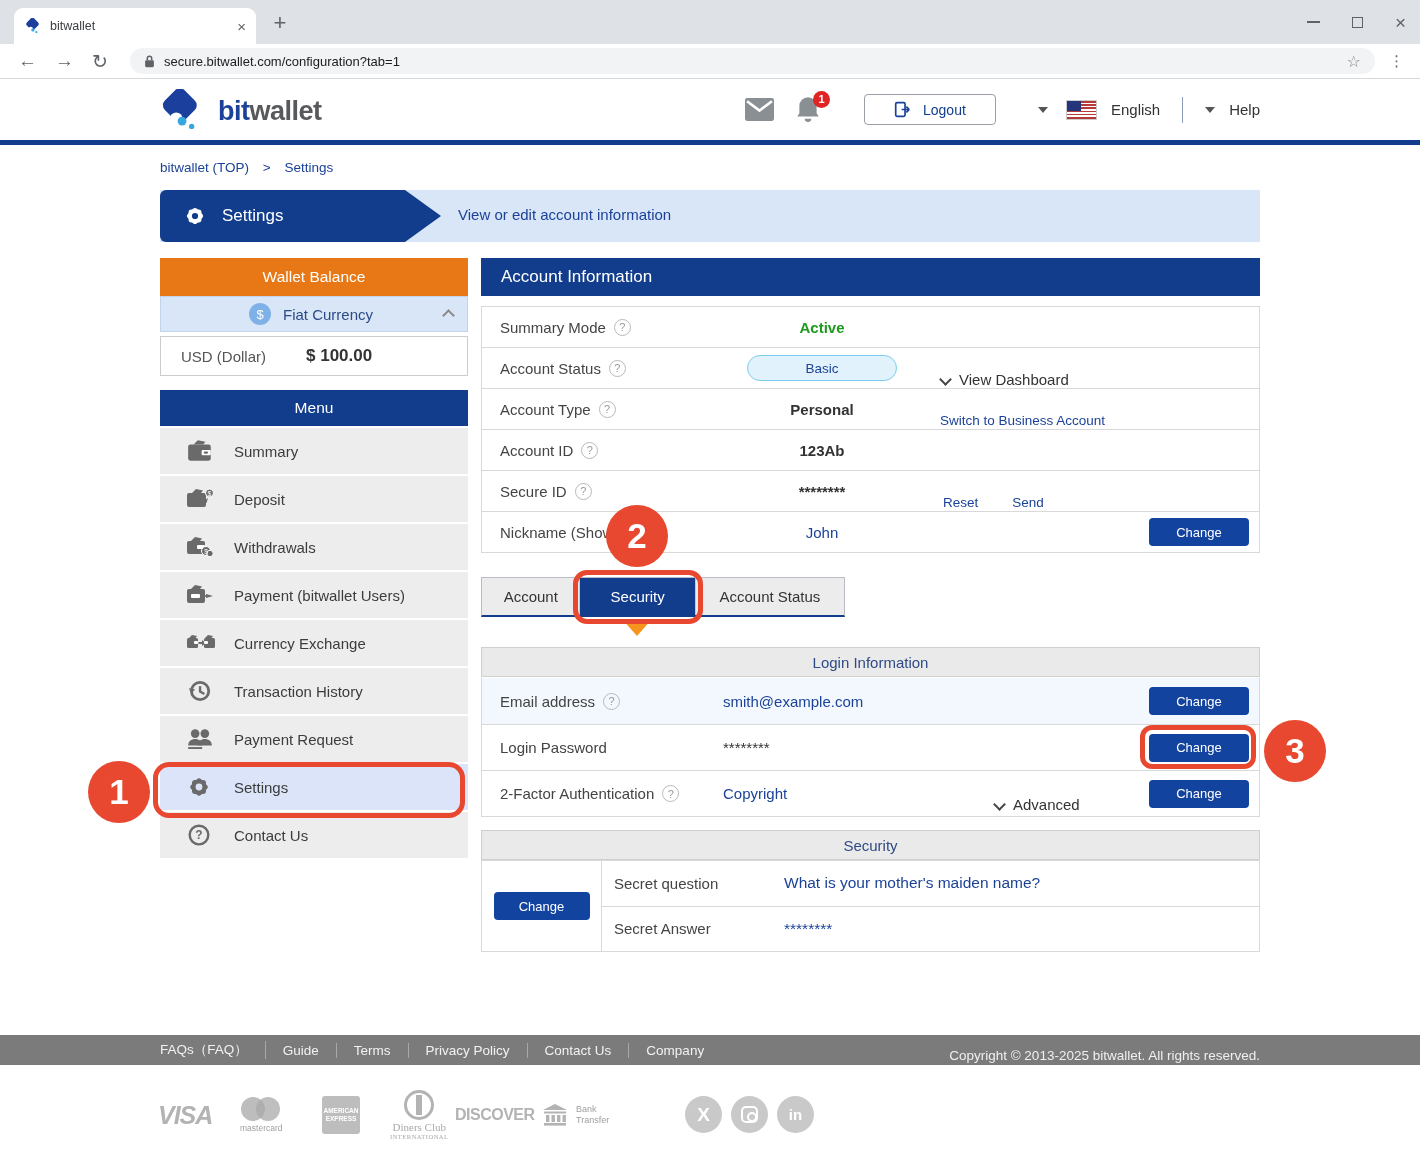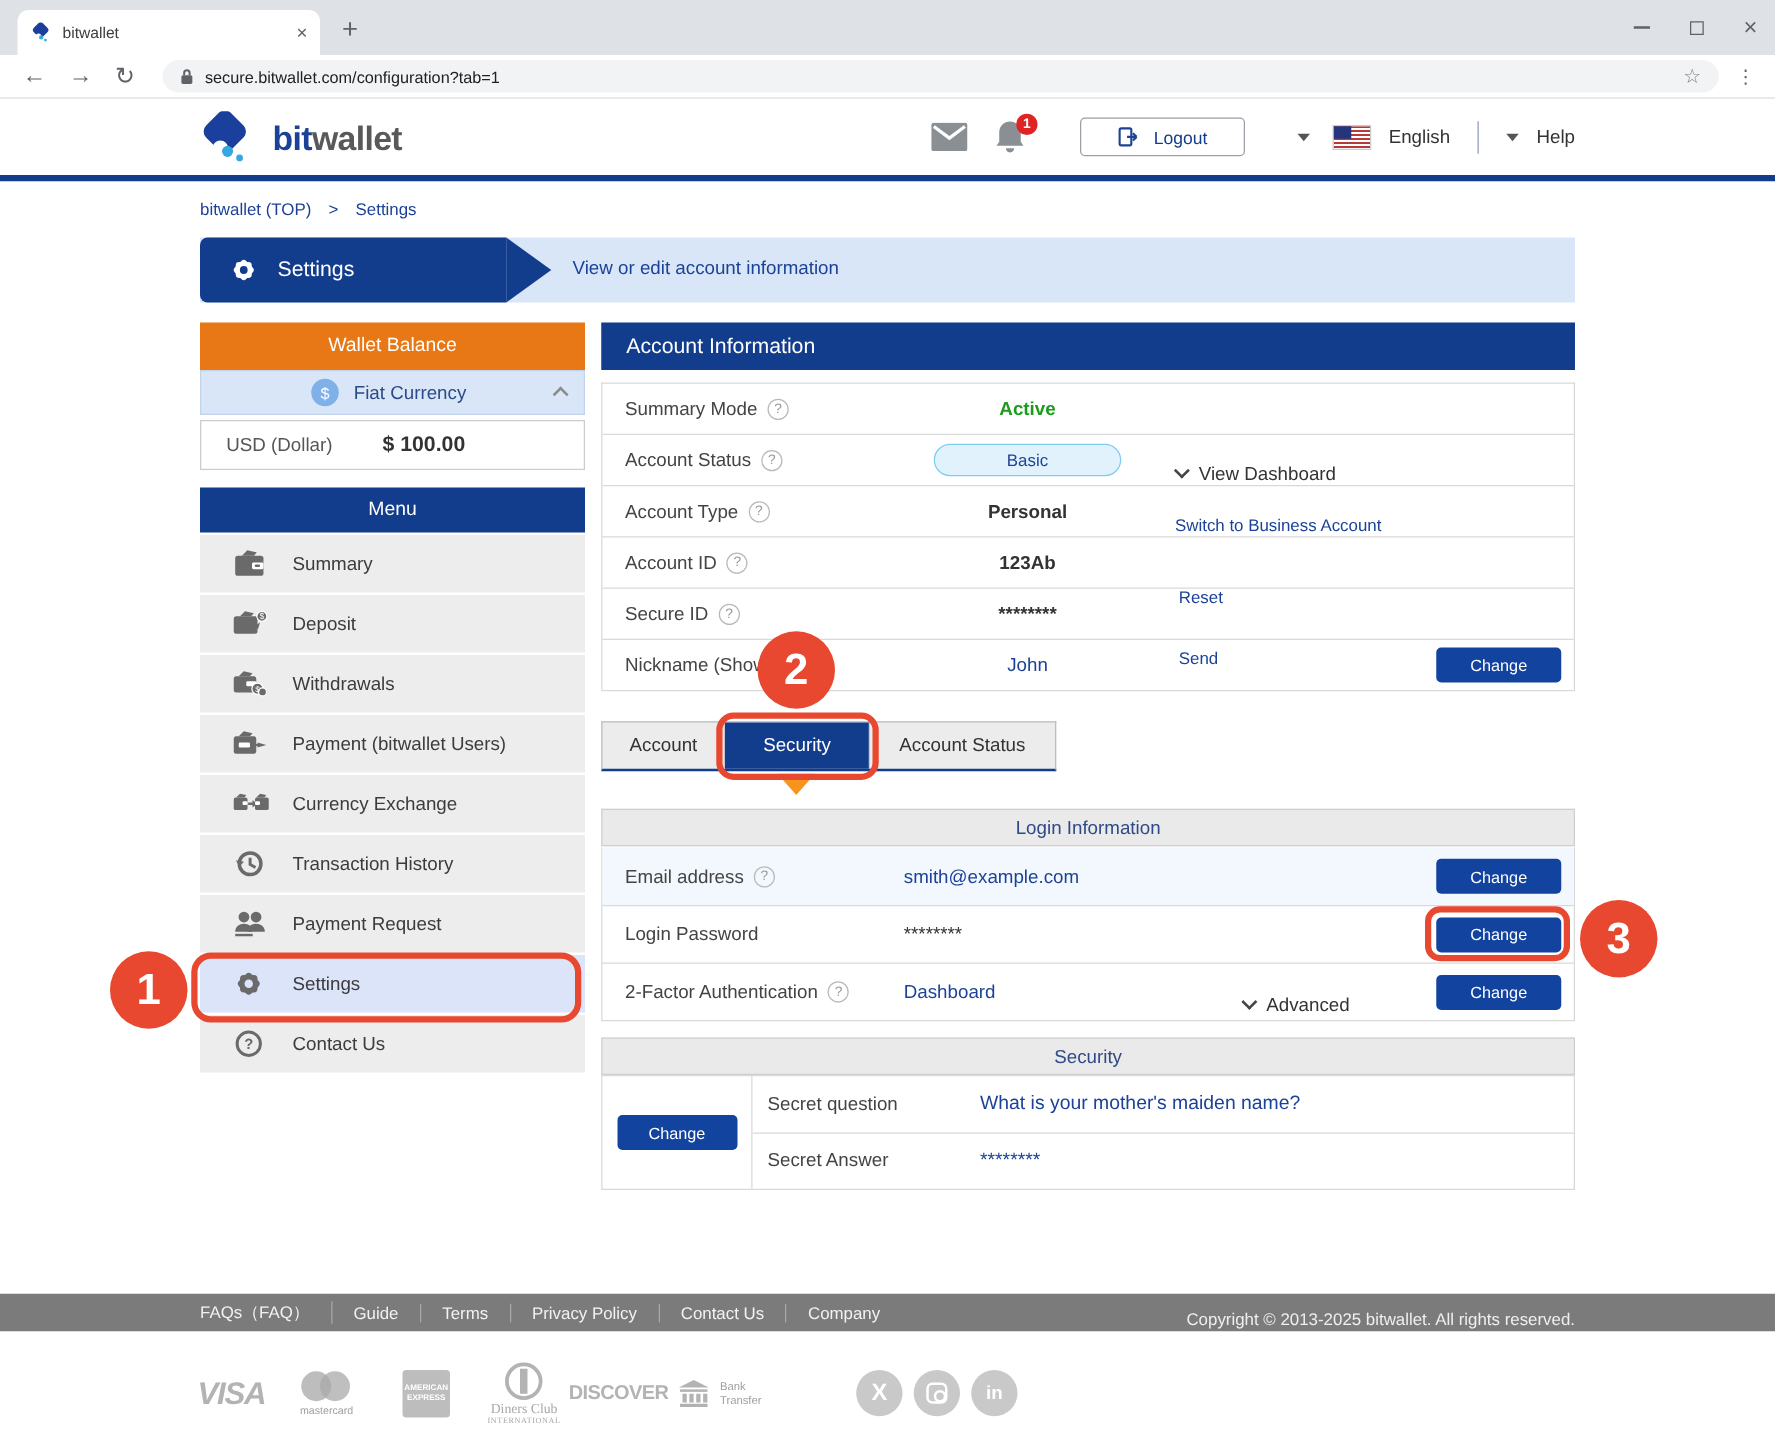--- a/index.html
+++ b/index.html
@@ -77,21 +77,21 @@
   .q { display:inline-flex; width:17px; height:17px; border:1px solid #b9b9b9; border-radius:50%; color:#9a9a9a; font-size:11px; align-items:center; justify-content:center; margin-left:8px; cursor:pointer; }
   .q::before { content:"?"; }
   .val-center { position:absolute; left:240px; width:200px; text-align:center; font-size:15px; }
   .v-green { color:#1d9b1d; font-weight:bold; }
   .v-bold  { color:#333; font-weight:bold; }
   .v-blue  { color:#1b4298; }
   .v-dark  { color:#333; }
   .pill { position:absolute; left:265px; width:150px; height:26px; border-radius:13px; background:#e2f2fc; border:1px solid #7ccdf0; color:#1b4298; font-size:13.5px; display:flex; align-items:center; justify-content:center; cursor:pointer; }
   .chev-down { width:11px; height:11px; display:inline-block; position:relative; }
   .chev-down::before { content:""; position:absolute; left:1px; top:1px; width:7px; height:7px; border-right:2.4px solid #444; border-bottom:2.4px solid #444; transform:rotate(45deg); }
-  .extra { position:absolute; left:458px; display:flex; align-items:flex-start; gap:8px; font-size:15px; color:#333; cursor:pointer;margin-top:22px; }
+  .extra { position:absolute; left:458px; display:flex; align-items:center; gap:8px; font-size:15px; color:#333; cursor:pointer;margin-top:22px; }
   .link { color:#1b4298; font-size:13.5px; cursor:pointer; }
   .btn-change { position:absolute; left:667px; width:100px; height:28px; background:#12439e; border:none; border-radius:4px; color:#fff; font-size:13px; cursor:pointer; font-family:"Liberation Sans",sans-serif; }
 
   .tabs { position:absolute; left:0; top:319px; width:364px; height:40px; display:flex; border:1px solid #b9bcc4; border-bottom:2px solid #123c8c; background:#ececec; }
   .tab-item { display:flex; align-items:center; justify-content:center; font-size:15px; color:#333; cursor:pointer; border-right:1px solid #c6c9cf; }
   .tab-item.active { background:#123c8c; color:#fff; }
   .tri { position:absolute; left:141px; top:361px; width:0; height:0; border-left:15px solid transparent; border-right:15px solid transparent; border-top:17px solid #f7941d; }
 
   .sec-header { position:absolute; left:0; width:779px; height:30px; background:#eaeaea; border:1px solid #cfcfcf; color:#2f4a86; font-size:15px; display:flex; align-items:center; justify-content:center; }
   .li-rows { position:absolute; left:0; top:420px; width:779px; border:1px solid #d9d9d9; border-top:none; background:#fff; }
@@ -396,21 +396,21 @@
             <span class="q"></span>
           </span>
         <span class="val-center v-bold">123Ab</span>
       </div>
       <div class="ai-row">
         <span class="row-label">
             <span>Secure ID</span>
             <span class="q"></span>
           </span>
         <span class="val-center v-bold">********</span>
-        <span class="extra" style="left:461px; gap:34px;flex-direction:column;">
+        <span class="extra" style="left:461px; gap:34px;">
             <span class="link">Reset</span>
             <span class="link">Send</span>
           </span>
       </div>
       <div class="ai-row">
         <span class="row-label">
             <span>Nickname (Shown)</span>
             <span class="q"></span>
           </span>
         <span class="val-center v-blue">John</span>
@@ -440,21 +440,21 @@
             <span>Login Password</span>
           </span>
         <span class="val-left v-dark">********</span>
         <button class="btn-change">Change</button>
       </div>
       <div class="li-row">
         <span class="row-label">
             <span>2-Factor Authentication</span>
             <span class="q"></span>
           </span>
-        <span class="val-left v-blue">Dashboard</span>
+        <span class="val-left v-blue">Copyright</span>
         <span class="extra" style="left:512px">
             <span class="chev-down"></span>
             <span>Advanced</span>
           </span>
         <button class="btn-change">Change</button>
       </div>
     </div>
 
     <div class="sec-header" style="top:572px">Security</div>
     <div class="sec-body">

